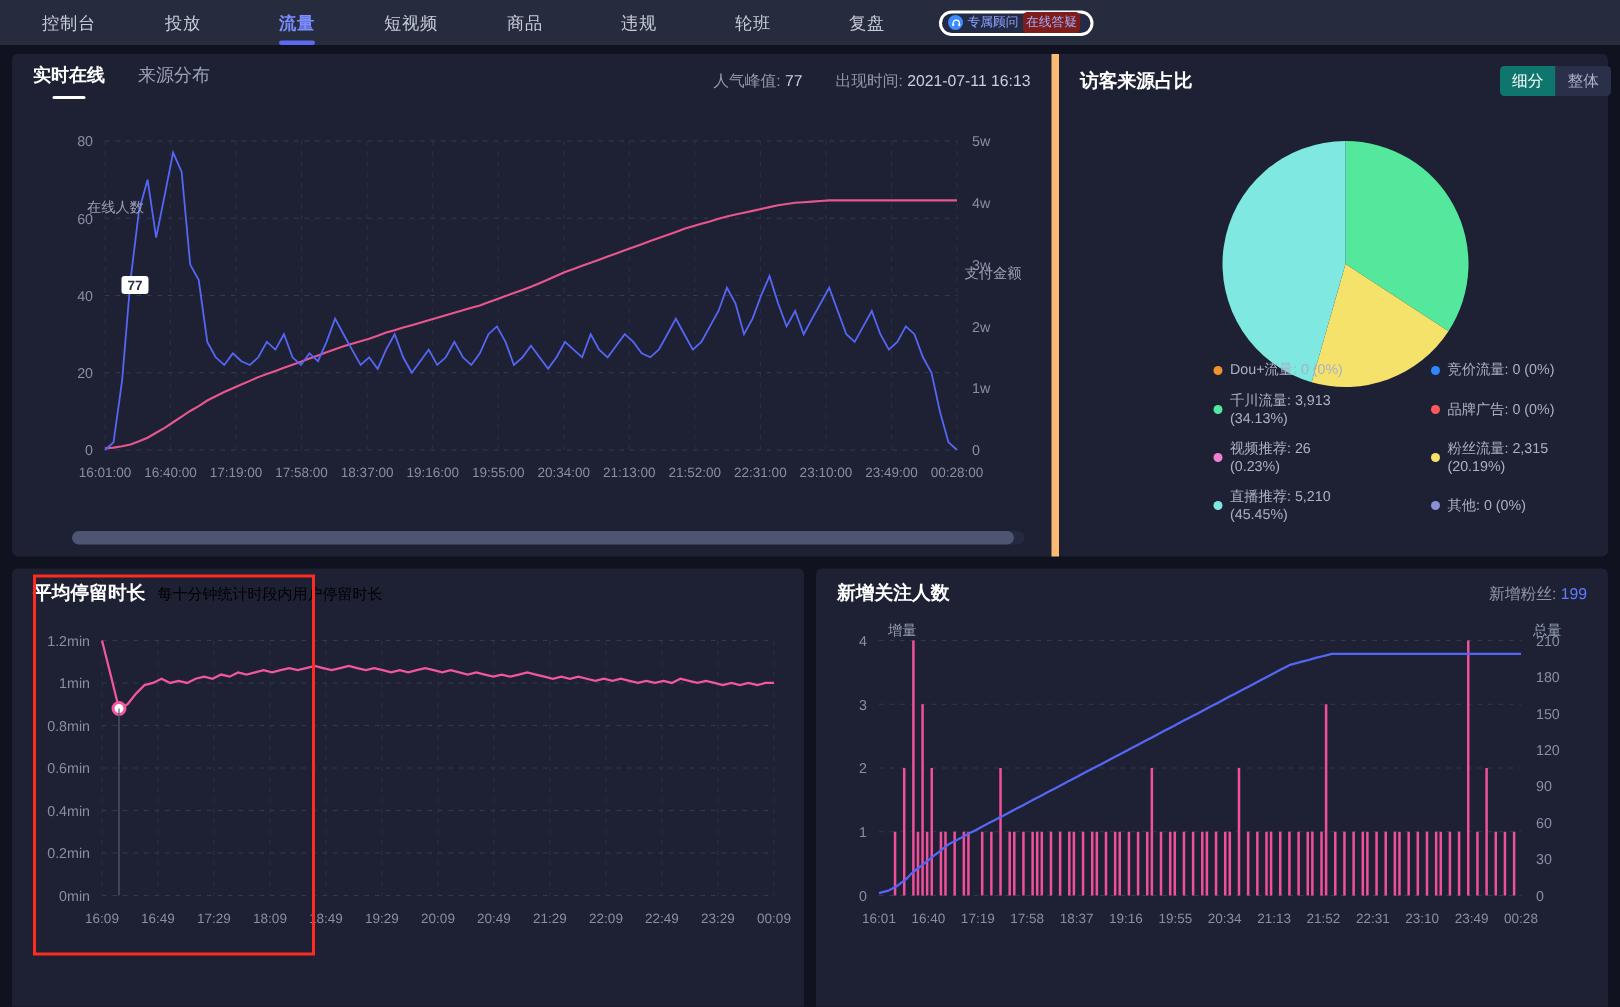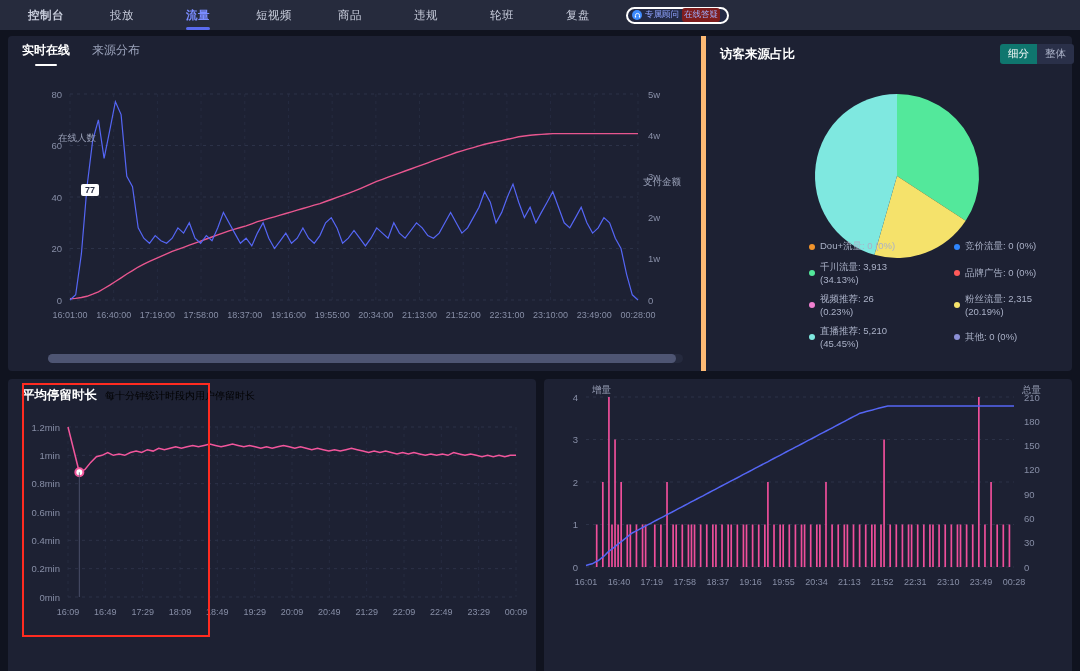--- a/index.html
+++ b/index.html
@@ -19,21 +19,21 @@
   }
   .topnav-items { display: flex; align-items: center; height: 30px; }
   .nav-item {
     position: relative;
     height: 30px;
     display: flex; align-items: center; justify-content: center;
     width: 76px;
     font-size: 11.5px; color: #c7ccdb; letter-spacing: .5px;
     cursor: pointer;
   }
-  .nav-item:first-child { margin-left: 8px; font-weight: bold; }
+  .nav-item:first-child { margin-left: 8px; }
   .nav-item.active { color: #7a8cff; font-weight: bold; }
   .nav-item.active::after {
     content: ""; position: absolute; bottom: 0px; left: 50%;
     transform: translateX(-50%);
     width: 24px; height: 3px; background: #5a6bef; border-radius: 2px;
   }
   .advisor-badge {
     margin-left: 10px;
     height: 17px;
     display: flex; align-items: center; gap: 3px;
@@ -190,20 +190,30 @@
 
 <div class="page">
 
   <div class="card top-card">
 
     <div class="top-left">
       <div class="card-head">
         <div class="tabs">
           <div class="tab active"><span>实时在线</span></div>
           <div class="tab"><span>来源分布</span></div>
+        </div>
+        <div class="head-stats">
+          <div>
+            <span>人气峰值:</span>
+            <b>77</b>
+          </div>
+          <div>
+            <span>出现时间:</span>
+            <b>2021-07-11 16:13</b>
+          </div>
         </div>
       </div>
 
       <div class="chartwrap" style="height:298px;">
         <div class="axis-name" style="left:50px;top:60px;">在线人数</div>
         <div class="axis-name" style="left:635px;top:60px;margin-top:44px;">支付金额</div>
         <svg id="svg-realtime" width="698" height="298">
             <line x1="62" y1="228" x2="630" y2="228" stroke="#343a52" stroke-width="0.7" stroke-dasharray="3 4"></line>
             <text x="54" y="231.5" fill="#878ea6" font-size="9.5" text-anchor="end" font-family="Liberation Sans, sans-serif">0</text>
             <line x1="62" y1="176.5" x2="630" y2="176.5" stroke="#343a52" stroke-width="0.7" stroke-dasharray="3 4"></line>
@@ -360,20 +370,27 @@
             <text x="508" y="206" fill="#878ea6" font-size="9" text-anchor="middle" font-family="Liberation Sans, sans-serif">00:09</text>
             <polyline points="60.0,18.0 65.7,40.7 71.3,63.3 77.0,60.5 82.7,53.4 88.4,47.7 94.0,46.3 99.7,43.5 105.4,46.3 111.0,44.9 116.7,46.3 122.4,43.5 128.1,42.1 133.7,43.5 139.4,40.7 145.1,42.1 150.7,39.3 156.4,40.7 162.1,39.3 167.7,37.8 173.4,39.3 179.1,37.8 184.8,36.4 190.4,37.8 196.1,36.4 201.8,35.0 207.4,36.4 213.1,37.8 218.8,36.4 224.5,35.0 230.1,36.4 235.8,37.8 241.5,36.4 247.1,37.8 252.8,39.3 258.5,37.8 264.2,39.3 269.8,37.8 275.5,36.4 281.2,37.8 286.8,39.3 292.5,37.8 298.2,39.3 303.8,40.7 309.5,39.3 315.2,40.7 320.9,42.1 326.5,40.7 332.2,42.1 337.9,40.7 343.5,39.3 349.2,40.7 354.9,42.1 360.6,43.5 366.2,42.1 371.9,43.5 377.6,42.1 383.2,43.5 388.9,44.9 394.6,43.5 400.3,44.9 405.9,43.5 411.6,44.9 417.3,46.3 422.9,44.9 428.6,46.3 434.3,44.9 439.9,46.3 445.6,43.5 451.3,44.9 457.0,46.3 462.6,44.9 468.3,46.3 474.0,47.7 479.6,46.3 485.3,47.7 491.0,46.3 496.7,47.7 502.3,46.3 508.0,46.3" fill="none" stroke="#f2569c" stroke-width="1.5"></polyline>
             <circle cx="71.34177215189874" cy="63.33333333333333" r="4" fill="#fff" stroke="#f2569c" stroke-width="2"></circle>
             <line x1="71.34177215189874" y1="63.33333333333333" x2="71.34177215189874" y2="188" stroke="#555b76" stroke-width="0.8"></line>
           </svg>
       </div>
       <div class="redbox" style="left:14px;top:4px;width:188px;height:254px;"></div>
     </div>
 
     <div class="card bottom-card">
+      <div class="bl-head">
+        <span class="panel-title">新增关注人数</span>
+        <span class="fans">
+          <span>新增粉丝:</span>
+          <b>199</b>
+        </span>
+      </div>
       <div class="chartwrap" style="height:226px;">
         <svg id="svg-fans" width="528" height="226">
             <line x1="42" y1="188" x2="470" y2="188" stroke="#333950" stroke-width="0.7" stroke-dasharray="3 4"></line>
             <text x="34" y="191.5" fill="#878ea6" font-size="9.5" text-anchor="end" font-family="Liberation Sans, sans-serif">0</text>
             <line x1="42" y1="145.5" x2="470" y2="145.5" stroke="#333950" stroke-width="0.7" stroke-dasharray="3 4"></line>
             <text x="34" y="149" fill="#878ea6" font-size="9.5" text-anchor="end" font-family="Liberation Sans, sans-serif">1</text>
             <line x1="42" y1="103" x2="470" y2="103" stroke="#333950" stroke-width="0.7" stroke-dasharray="3 4"></line>
             <text x="34" y="106.5" fill="#878ea6" font-size="9.5" text-anchor="end" font-family="Liberation Sans, sans-serif">2</text>
             <line x1="42" y1="60.5" x2="470" y2="60.5" stroke="#333950" stroke-width="0.7" stroke-dasharray="3 4"></line>
             <text x="34" y="64" fill="#878ea6" font-size="9.5" text-anchor="end" font-family="Liberation Sans, sans-serif">3</text>

